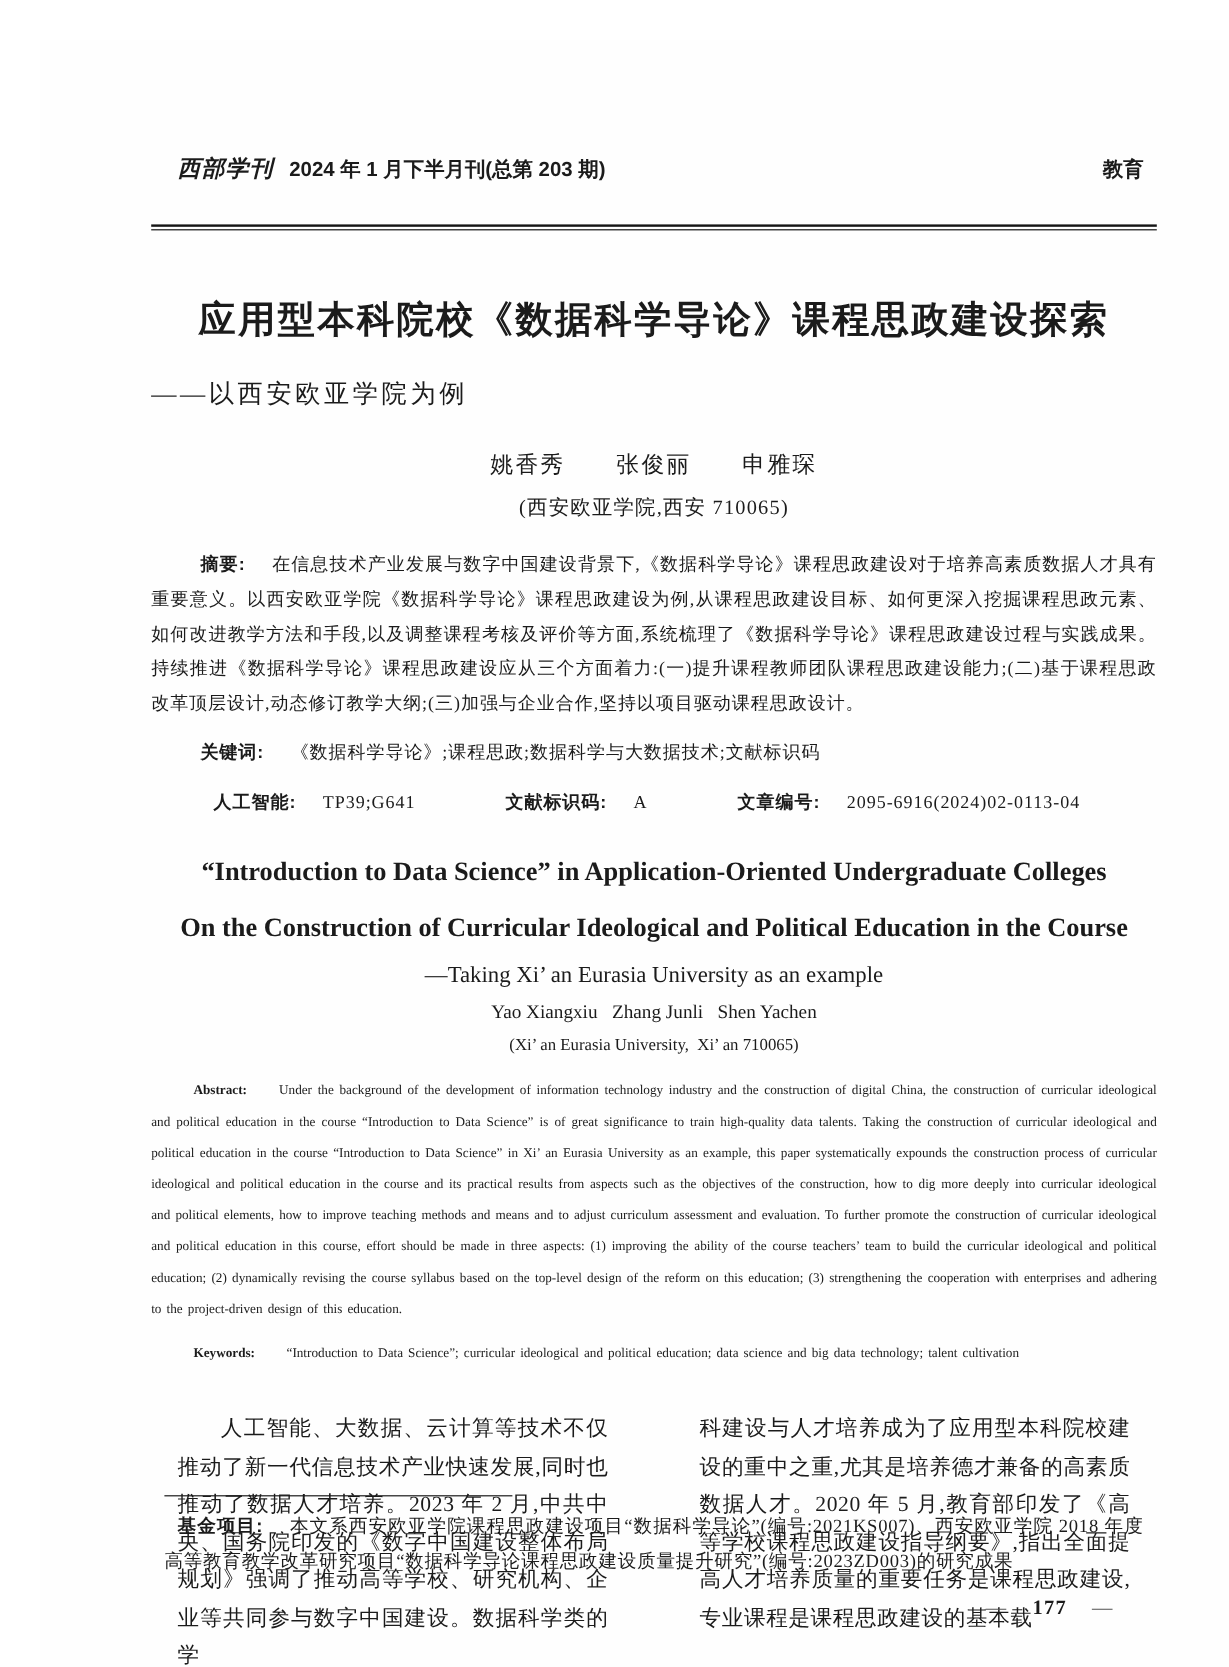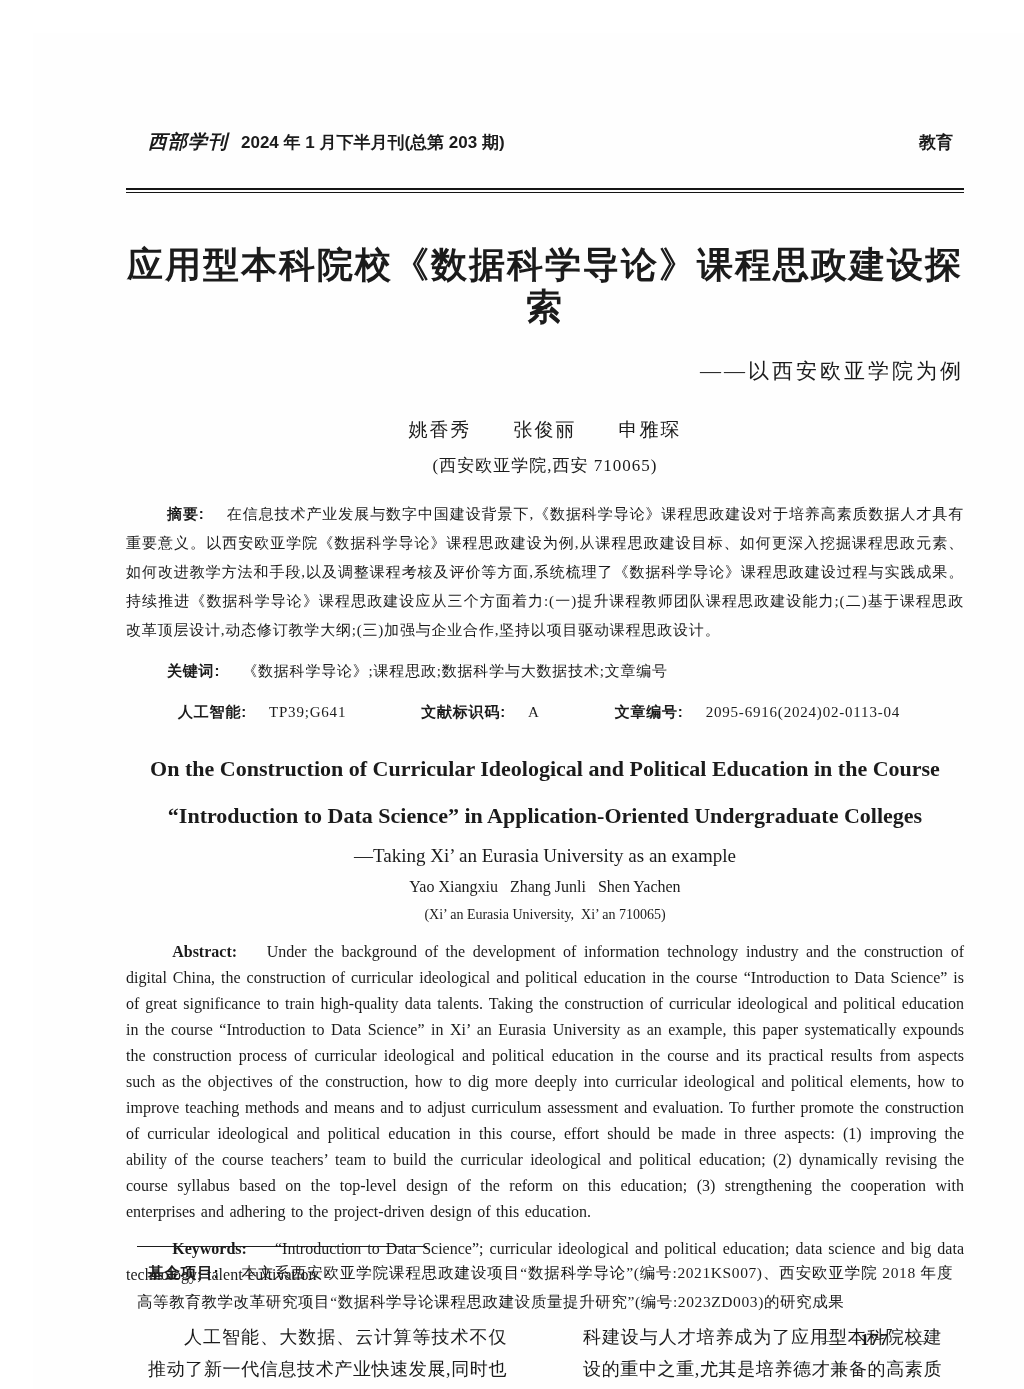--- a/index.html
+++ b/index.html
@@ -28,25 +28,25 @@
     letter-spacing: 1px; margin-right: 2px;
   }
   .header-left { display: flex; align-items: baseline; }
   .double-rule {
     margin-top: 6px; height: 5px;
     border-top: 2px solid #151515; border-bottom: 1px solid #151515;
   }
   
   .title-zh {
     margin-top: 54px; text-align: center;
-    font-family: Liberation Mono, monospace;
-    font-size: 36px; font-weight: 700; letter-spacing: 2px; line-height: 42px;
+    font-family: Liberation Serif, serif;
+    font-size: 31px; font-weight: 700; letter-spacing: 2px; line-height: 42px;
   }
   .subtitle-zh {
-    margin-top: 26px; text-align: right;
+    margin-top: 26px; text-align: left;
     font-size: 21px; letter-spacing: 3px; font-weight: 500;
   }
   .authors-zh {
     margin-top: 32px; text-align: center;
     font-size: 19px; letter-spacing: 2px;
   }
   .affiliation-zh {
     margin-top: 10px; text-align: center;
     font-size: 17px; letter-spacing: 1px;
   }
@@ -67,21 +67,21 @@
   
   .title-en {
     margin-top: 24px; text-align: center;
     font-size: 22px; font-weight: 700; line-height: 36px;
   }
   .subtitle-en { margin-top: 6px; text-align: center; font-size: 19px; }
   .authors-en  { margin-top: 7px; text-align: center; font-size: 16px; white-space: pre-wrap; }
   .affiliation-en { margin-top: 5px; text-align: center; font-size: 14px; white-space: pre-wrap; }
   
   .abstract-en, .keywords-en {
-    font-size: 16px; line-height: 26px; text-align: justify;
+    font-size: 11px; line-height: 26px; text-align: justify;
     text-indent: 2.2em; word-spacing: 1.5px;
   }
   .abstract-en { margin-top: 16px; }
   .label-en-bold { font-weight: 700; }
   
   .body-columns {
     margin-top: 12px;
     display: flex; gap: 32px;
   }
   .body-col {
@@ -121,27 +121,27 @@
   </div>
   <div class="double-rule"></div>
 
   <h1 class="title-zh">应用型本科院校《数据科学导论》课程思政建设探索</h1>
   <div class="subtitle-zh">——以西安欧亚学院为例</div>
   <div class="authors-zh">姚香秀　　张俊丽　　申雅琛</div>
   <div class="affiliation-zh">(西安欧亚学院,西安 710065)</div>
 
   <p class="abstract-zh"><span class="label-hei">摘要:</span><span>在信息技术产业发展与数字中国建设背景下,《数据科学导论》课程思政建设对于培养高素质数据人才具有重要意义。以西安欧亚学院《数据科学导论》课程思政建设为例,从课程思政建设目标、如何更深入挖掘课程思政元素、如何改进教学方法和手段,以及调整课程考核及评价等方面,系统梳理了《数据科学导论》课程思政建设过程与实践成果。持续推进《数据科学导论》课程思政建设应从三个方面着力:(一)提升课程教师团队课程思政建设能力;(二)基于课程思政改革顶层设计,动态修订教学大纲;(三)加强与企业合作,坚持以项目驱动课程思政设计。</span></p>
 
-  <p class="keywords-zh"><span class="label-hei">关键词:</span><span>《数据科学导论》;课程思政;数据科学与大数据技术;文章编号</span></p>
+  <p class="keywords-zh"><span class="label-hei">关键词:</span><span>《数据科学导论》;课程思政;数据科学与大数据技术;文献标识码</span></p>
 
   <p class="meta-line"><span class="meta-pair"><span class="label-hei">人工智能:</span><span>TP39;G641</span></span><span class="meta-pair"><span class="label-hei">文献标识码:</span><span>A</span></span><span class="meta-pair"><span class="label-hei">文章编号:</span><span>2095-6916(2024)02-0113-04</span></span></p>
 
   <div class="title-en">
+    <div>“Introduction to Data Science” in Application-Oriented Undergraduate Colleges</div>
     <div>On the Construction of Curricular Ideological and Political Education in the Course</div>
-    <div>“Introduction to Data Science” in Application-Oriented Undergraduate Colleges</div>
   </div>
   <div class="subtitle-en">—Taking Xi’ an Eurasia University as an example</div>
   <div class="authors-en">Yao Xiangxiu   Zhang Junli   Shen Yachen</div>
   <div class="affiliation-en">(Xi’ an Eurasia University,  Xi’ an 710065)</div>
 
   <p class="abstract-en"><span class="label-en-bold">Abstract:</span><span> Under the background of the development of information technology industry and the construction of digital China, the construction of curricular ideological and political education in the course “Introduction to Data Science” is of great significance to train high-quality data talents. Taking the construction of curricular ideological and political education in the course “Introduction to Data Science” in Xi’ an Eurasia University as an example, this paper systematically expounds the construction process of curricular ideological and political education in the course and its practical results from aspects such as the objectives of the construction, how to dig more deeply into curricular ideological and political elements, how to improve teaching methods and means and to adjust curriculum assessment and evaluation. To further promote the construction of curricular ideological and political education in this course, effort should be made in three aspects: (1) improving the ability of the course teachers’ team to build the curricular ideological and political education; (2) dynamically revising the course syllabus based on the top-level design of the reform on this education; (3) strengthening the cooperation with enterprises and adhering to the project-driven design of this education.</span></p>
 
   <p class="keywords-en"><span class="label-en-bold">Keywords:</span><span> “Introduction to Data Science”; curricular ideological and political education; data science and big data technology; talent cultivation</span></p>
 
   <div class="body-columns">

